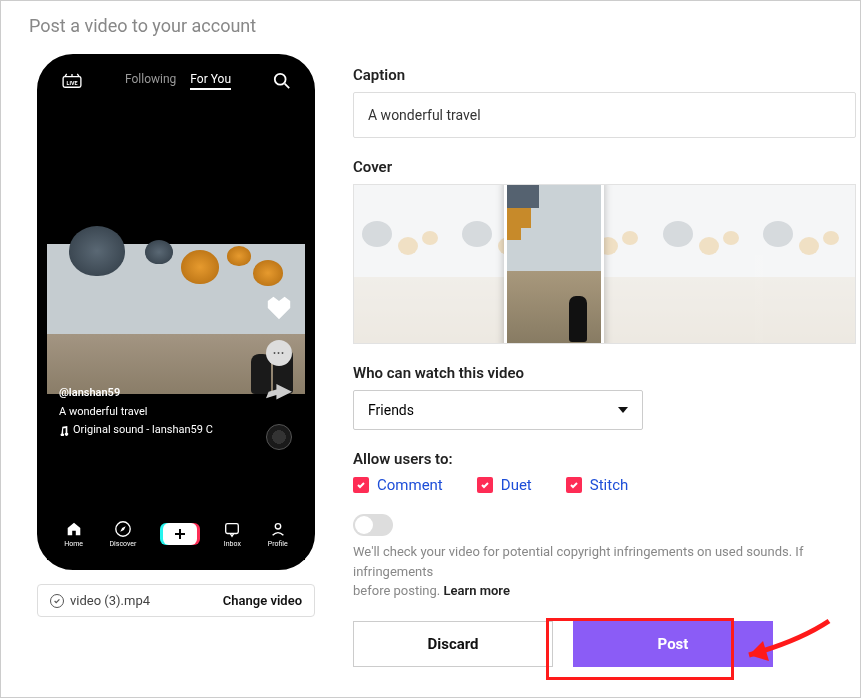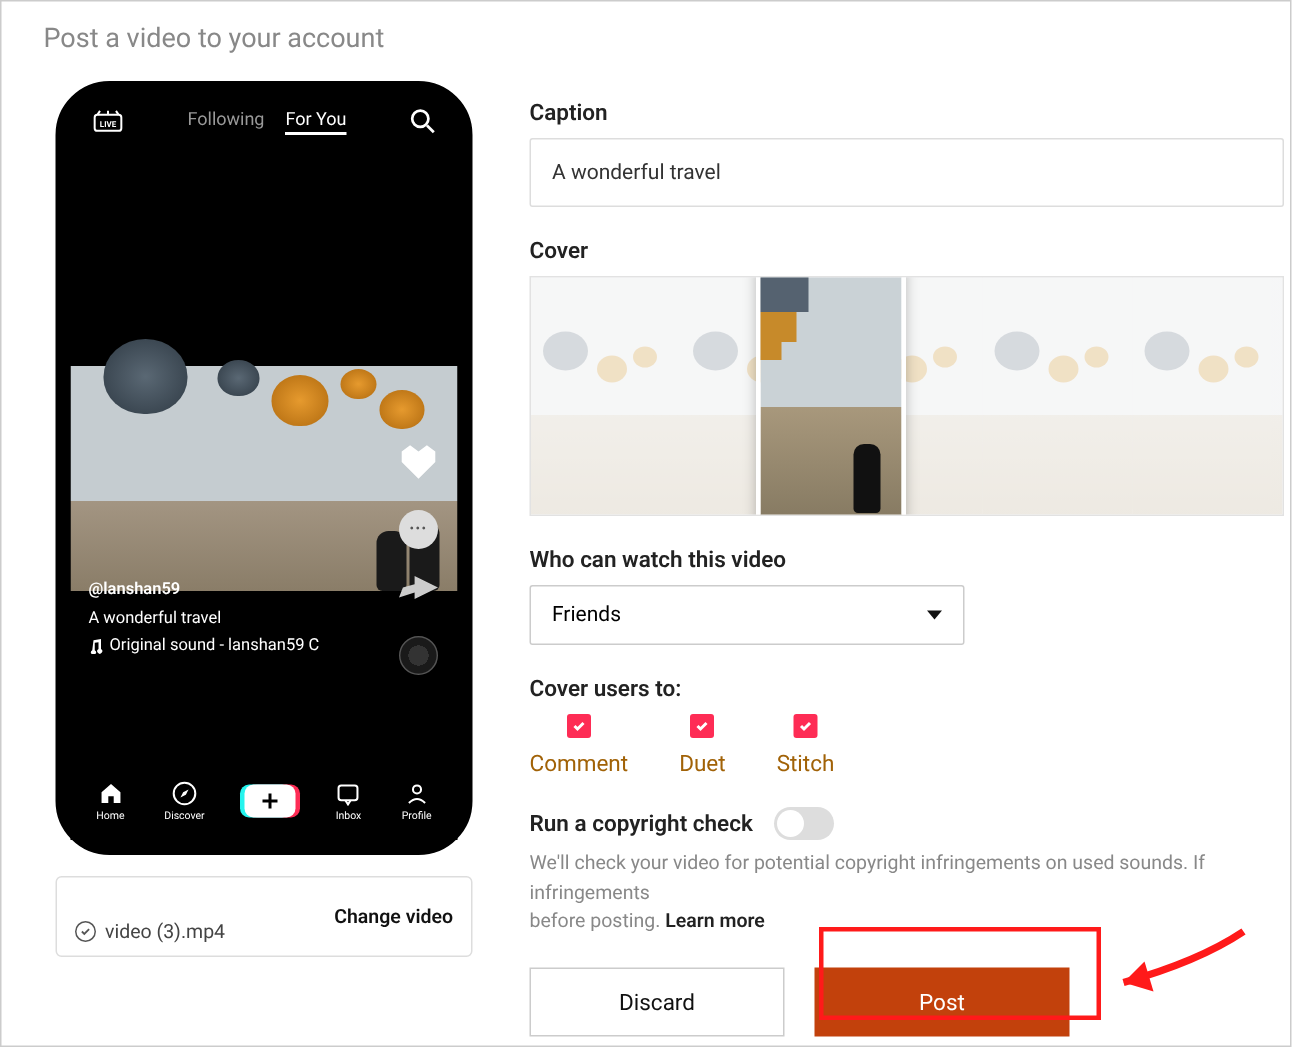--- a/index.html
+++ b/index.html
@@ -32,21 +32,21 @@
 .share-arrow { width: 26px; height: 22px; background: #ccc; clip-path: polygon(40% 0, 100% 35%, 40% 70%, 40% 50%, 0 65%, 10% 35%, 40% 25%); }
 .record { width: 26px; height: 26px; border-radius: 50%; background: radial-gradient(circle, #333 40%, #1a1a1a 40%); border: 1px solid #555; }
 .info { position: absolute; left: 12px; bottom: 74px; color: #fff; font-size: 11px; line-height: 1.7; }
 .info .user { font-weight: 600; }
 .music { display: flex; align-items: center; gap: 4px; }
 .bottom-nav { display: flex; justify-content: space-around; align-items: center; padding: 6px 4px 12px; background: #000; }
 .nav-item { display: flex; flex-direction: column; align-items: center; gap: 2px; color: #fff; font-size: 7px; }
 .nav-icon { width: 18px; height: 18px; display: flex; align-items: center; justify-content: center; }
 .create-btn { width: 34px; height: 22px; background: #fff; border-radius: 6px; display: flex; align-items: center; justify-content: center; box-shadow: -3px 0 #25f4ee, 3px 0 #fe2c55; }
 .file-row { border: 1px solid #ddd; border-radius: 4px; margin-top: 14px; padding: 8px 12px; display: flex; justify-content: space-between; align-items: center; font-size: 13px; width: 278px; }
-.file-row .fname { display: flex; align-items: flex-start; gap: 6px; color: #444; margin-top: 21px; }
+.file-row .fname { display: flex; align-items: flex-end; gap: 6px; color: #444; }
 .check-circle { width: 14px; height: 14px; border: 1.5px solid #555; border-radius: 50%; display: flex; align-items: center; justify-content: center; }
 .change-link { font-weight: 600; color: #111; }
 
 
 .form { flex: 1; padding-right: 4px; margin-top: 12px; }
 .sec { margin-bottom: 20px; }
 .sec-label { font-size: 15px; font-weight: 600; color: #222; margin-bottom: 8px; }
 .caption-input { width: 100%; border: 1px solid #ddd; border-radius: 2px; padding: 14px 14px; font-size: 14px; color: #333; }
 .cover-strip { position: relative; width: 100%; height: 160px; border: 1px solid #e2e2e2; display: flex; overflow: hidden; }
 .thumb { flex: 1; position: relative; background: linear-gradient(#e5e7e9 0%, #e5e7e9 58%, #d8d0c2 58%, #cdc2ad 100%); opacity: .35; }
@@ -55,31 +55,31 @@
 .tb.b { width: 20px; height: 18px; top: 52px; left: 44px; background: #d5a85a; }
 .tb.c { width: 16px; height: 14px; top: 46px; left: 68px; background: #d5a85a; }
 .selected-thumb { position: absolute; top: -8px; left: 150px; width: 100px; height: 172px; border: 3px solid #fff; box-shadow: 0 2px 8px rgba(0,0,0,.25); background: linear-gradient(#cad2d6 0%, #cad2d6 55%, #a8987c 55%, #867a62 100%); }
 .selected-thumb .tb.a { top: 24px; left: 6px; width: 32px; height: 28px; background: #556270; }
 .selected-thumb .tb.b { top: 44px; left: 46px; width: 24px; height: 20px; background: #c78a2a; }
 .selected-thumb .tb.c { top: 36px; left: 74px; width: 14px; height: 12px; background: #c78a2a; }
 .selected-thumb .sp { position: absolute; width: 18px; height: 46px; background: #111; border-radius: 7px 7px 3px 3px; bottom: 4px; right: 14px; }
 .select-wrap { width: 290px; border: 1px solid #ccc; border-radius: 2px; padding: 11px 14px; font-size: 14px; display: flex; justify-content: space-between; align-items: center; cursor: pointer; }
 .caret { width: 0; height: 0; border-left: 5px solid transparent; border-right: 5px solid transparent; border-top: 6px solid #111; }
 .checks { display: flex; gap: 34px; align-items: center; margin-top: 4px; }
-.chk { display: flex; align-items: center; gap: 8px; font-size: 15px; color: #a16207; flex-direction: column; }
+.chk { display: flex; align-items: center; gap: 8px; font-size: 15px; color: #1d4ed8; }
 .chkbox { width: 16px; height: 16px; background: #fe2c55; border-radius: 2px; display: flex; align-items: center; justify-content: center; }
 .toggle-row { display: flex; align-items: center; gap: 14px; }
 .toggle { width: 40px; height: 22px; background: #ddd; border-radius: 11px; position: relative; }
 .toggle::after { content: ""; position: absolute; width: 18px; height: 18px; background: #fff; border-radius: 50%; top: 2px; left: 2px; }
 .helper { color: #888; font-size: 13px; line-height: 1.5; margin-top: 6px; }
 .helper .lm { color: #222; font-weight: 600; }
 .actions { display: flex; gap: 20px; margin-top: 20px; }
-.btn { width: 170px; height: 46px; display: flex; align-items: center; justify-content: center; font-size: 15px; font-weight: 400; cursor: pointer; }
+.btn { width: 200px; height: 46px; display: flex; align-items: center; justify-content: center; font-size: 15px; font-weight: 700; cursor: pointer; }
 .btn.discard { border: 1px solid #ccc; background: #fff; color: #111; }
-.btn.post { background: #c2410c; color: #fff; }
+.btn.post { background: #8b5cf6; color: #fff; }
 .post-highlight { position: absolute; border: 3px solid #ff1a1a; width: 188px; height: 62px; top: 617px; left: 545px; pointer-events: none; }
 .arrow-annot { position: absolute; top: 610px; left: 728px; width: 110px; height: 60px; pointer-events: none; }
 svg { display: block; }
 </style>
 </head>
 <body>
 
 <div class="page-title">Post a video to your account</div>
 
 <div class="columns">
@@ -232,21 +232,21 @@
 
     <div class="sec">
       <div class="sec-label">Who can watch this video</div>
       <div class="select-wrap">
         <span>Friends</span>
         <span class="caret"></span>
       </div>
     </div>
 
     <div class="sec">
-      <div class="sec-label">Cover users to:</div>
+      <div class="sec-label">Allow users to:</div>
       <div class="checks">
         <label class="chk">
           <span class="chkbox">
               <svg width="10" height="10" viewBox="0 0 10 10">
                 <path d="M2 5 L4 7 L8 3" fill="none" stroke="#fff" stroke-width="2"></path>
               </svg>
             </span>
           <span>Comment</span>
         </label>
         <label class="chk">
@@ -263,21 +263,20 @@
                 <path d="M2 5 L4 7 L8 3" fill="none" stroke="#fff" stroke-width="2"></path>
               </svg>
             </span>
           <span>Stitch</span>
         </label>
       </div>
     </div>
 
     <div class="sec">
       <div class="toggle-row">
-        <div class="sec-label" style="margin-bottom:0">Run a copyright check</div>
         <div class="toggle"></div>
       </div>
       <div class="helper">
         <span>We'll check your video for potential copyright infringements on used sounds. If infringements</span><br>
         <span>before posting.</span> <span class="lm">Learn more</span>
       </div>
     </div>
 
     <div class="actions">
       <div class="btn discard">Discard</div>

